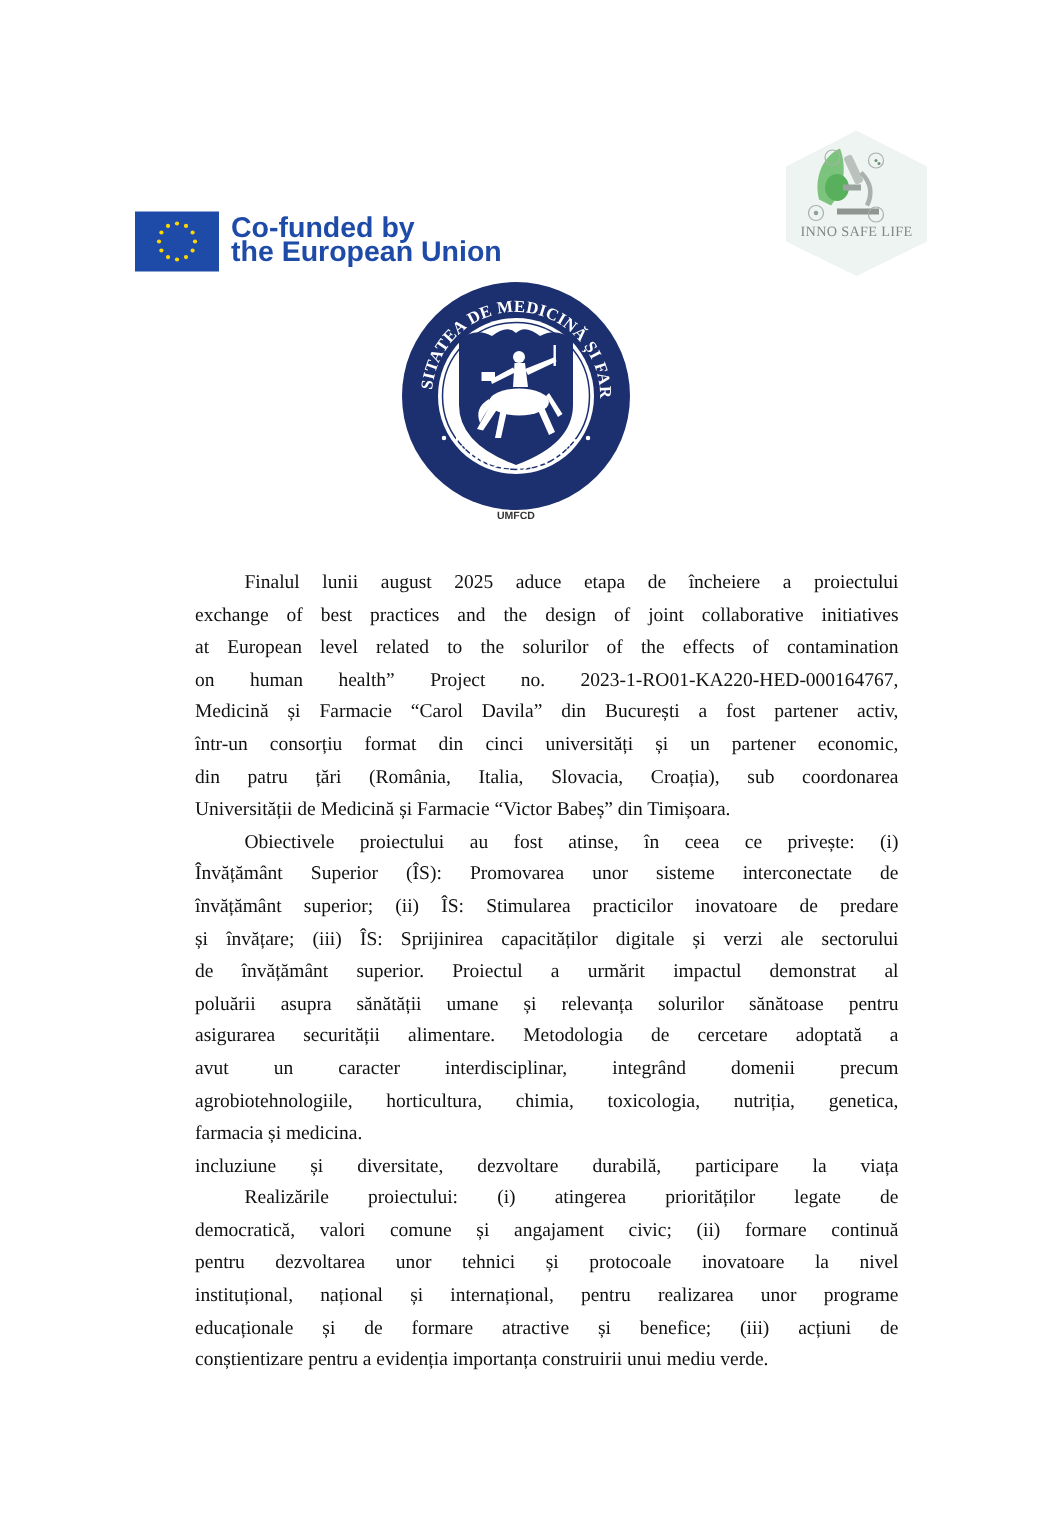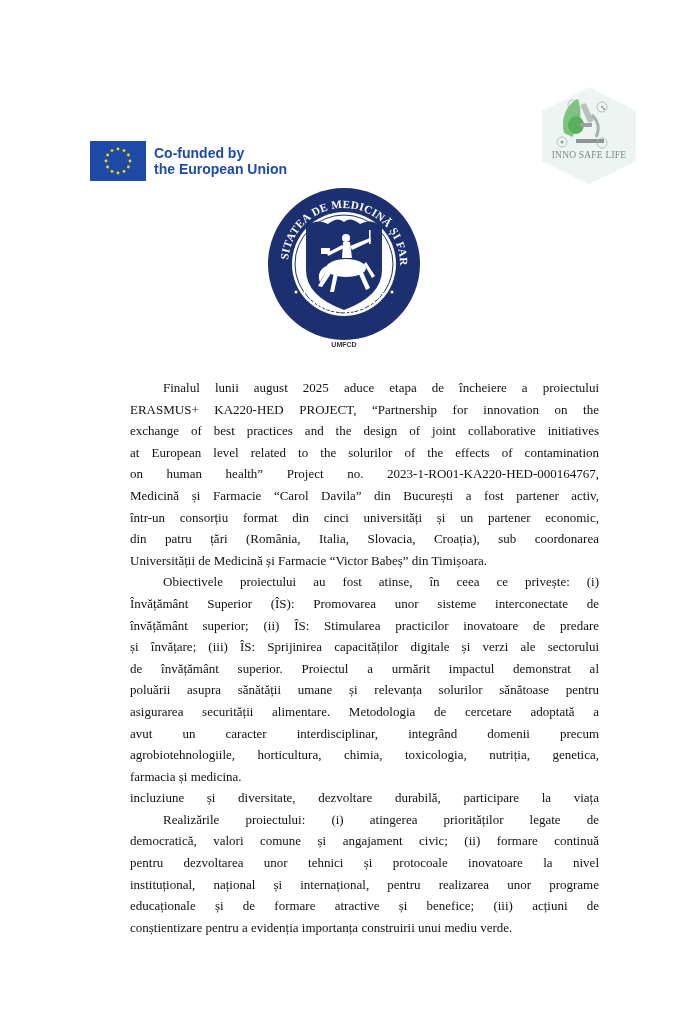--- a/index.html
+++ b/index.html
@@ -4,24 +4,24 @@
 <style>
   html, body { margin: 0; padding: 0; background: #ffffff; }
   body { width: 696px; height: 1013px; position: relative; overflow: hidden;
          font-family: "Liberation Serif", "DejaVu Serif", serif; color: #111; }
 
   
   .eu-logo { position: absolute; left: 90px; top: 141px; display: flex; align-items: center; }
   .eu-flag { width: 56px; height: 40px; background: #1f4ba8; position: relative; }
   .eu-flag svg { position: absolute; left: 0; top: 0; }
   .eu-text { margin-left: 8px; font-family: "Liberation Sans", "DejaVu Sans", sans-serif;
-             font-weight: bold; font-size: 14px; line-height: 16px; color: #1f4ba8; }
+             font-weight: bold; font-size: 19px; line-height: 16px; color: #1f4ba8; }
 
   
-  .inno-logo { position: absolute; left: 536px; top: 85px; width: 106px; height: 100px; }
+  .inno-logo { position: absolute; left: 518px; top: 85px; width: 106px; height: 100px; }
   .inno-hex { position: absolute; left: 0; top: 0; }
   .inno-text { position: absolute; left: 0; width: 106px; top: 65px; text-align: center;
                font-family: "Liberation Serif", serif; font-size: 9.5px; color: #7e8a84; letter-spacing: 0.2px; }
 
   
   .crest { position: absolute; left: 266px; top: 186px; width: 156px; height: 156px; }
   .crest-caption { position: absolute; left: 266px; width: 156px; top: 341px; text-align: center;
                    font-family: "Liberation Sans", sans-serif; font-weight: bold; font-size: 7px; color: #333; }
 
   
@@ -117,21 +117,20 @@
       <path d="M60,80 Q50,86 54,96 Q58,88 62,84 Z"></path>
       <rect x="103" y="44" width="1.6" height="14"></rect>
     </g>
   </svg>
 </div>
 <div class="crest-caption">UMFCD</div>
 
 <div class="content">
   <p>
     <span class="line indent">Finalul lunii august 2025 aduce etapa de încheiere a proiectului</span>
-    <span class="line">ERASMUS+ KA220-HED PROJECT, “Partnership for innovation on the</span>
     <span class="line">exchange of best practices and the design of joint collaborative initiatives</span>
     <span class="line">at European level related to the solurilor of the effects of contamination</span>
     <span class="line">on human health” Project no. 2023-1-RO01-KA220-HED-000164767,</span>
     <span class="line">Medicină și Farmacie “Carol Davila” din București a fost partener activ,</span>
     <span class="line">într-un consorțiu format din cinci universități și un partener economic,</span>
     <span class="line">din patru țări (România, Italia, Slovacia, Croația), sub coordonarea</span>
     <span class="line last">Universității de Medicină și Farmacie “Victor Babeș” din Timișoara.</span>
   </p>
   <p>
     <span class="line indent">Obiectivele proiectului au fost atinse, în ceea ce privește: (i)</span>

